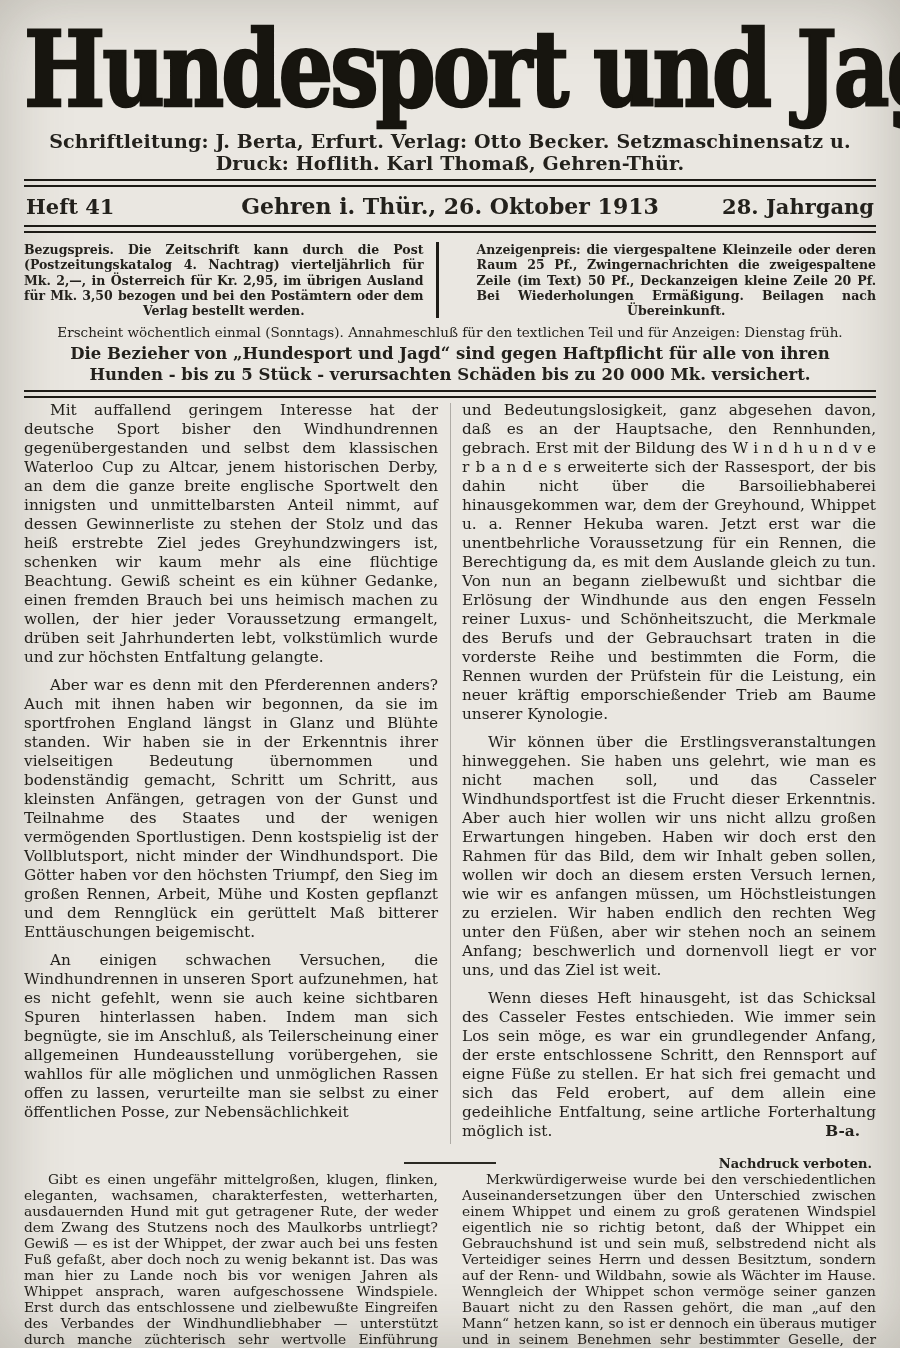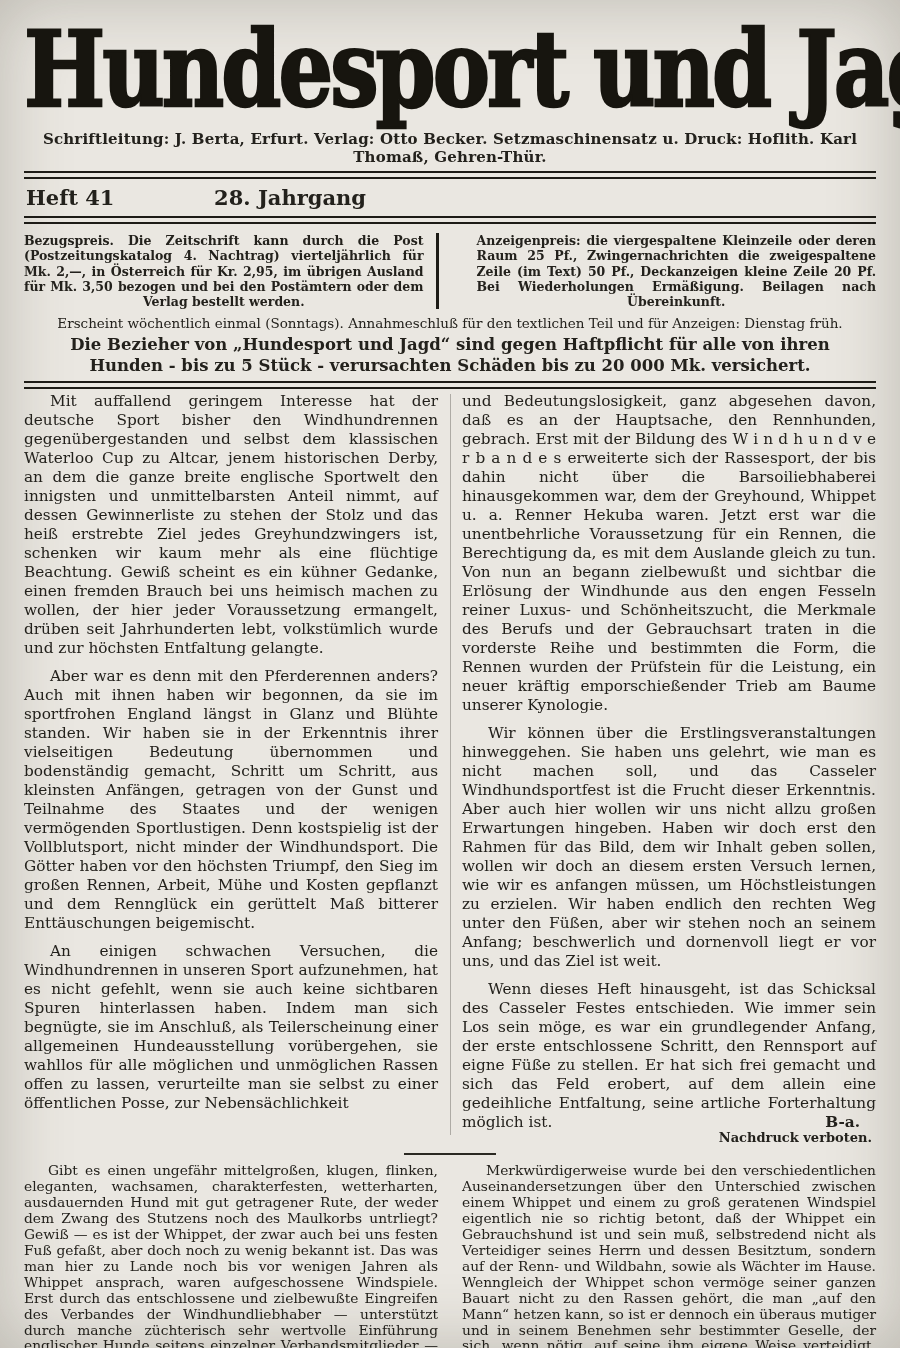--- a/index.html
+++ b/index.html
@@ -10,21 +10,21 @@
     padding:12px 24px 8px;position:relative;overflow:hidden;
     box-shadow:inset 0 0 70px rgba(70,63,50,.28);
   }
   
   .masthead-title{
     text-align:center;font-weight:bold;font-size:86px;line-height:102px;
     height:118px;letter-spacing:-3px;white-space:nowrap;
     transform:scaleY(1.22);transform-origin:center 20px;
     -webkit-text-stroke:2px #17150f;color:#17150f;
   }
-  .imprint{font-weight:bold;font-size:15px;text-align:center;margin-top:0;letter-spacing:.2px;}
+  .imprint{font-weight:bold;font-size:19px;text-align:center;margin-top:0;letter-spacing:.2px;}
   .rule2{border-top:2.5px solid #1d1b16;border-bottom:2px solid #1d1b16;height:4px;margin:5px 0 3px;}
   .issue-bar{display:flex;align-items:baseline;font-weight:bold;padding:3px 2px 1px;}
   .issue-left{font-size:21px;width:170px;}
   .issue-center{flex:1;text-align:center;font-size:22px;}
   .issue-right{font-size:21px;width:170px;text-align:right;}
   
   .info-row{display:flex;font-size:12.5px;font-weight:bold;line-height:1.22;padding:6px 0 2px;gap:10px;}
   .info-col{flex:1;text-align:justify;text-align-last:center;}
   .info-col.left{padding-right:12px;border-right:3px solid #1d1b16;}
   .info-col.right{padding-left:28px;}
@@ -37,36 +37,37 @@
   .a1 .col{font-size:15.3px;line-height:19px;}
   .a1 p{margin:0 0 9px;text-indent:26px;}
   .a1 p.cont{text-indent:0;}
   .a1 p:last-child{margin-bottom:0;}
   .vdiv{position:absolute;left:50%;top:2px;bottom:6px;width:1px;background:rgba(35,33,28,.30);}
   .sig-holder{position:relative;}
   .sig{position:absolute;right:16px;bottom:0;font-weight:bold;}
   .section-divider{width:92px;border-top:2px solid #2b2922;margin:12px auto 8px;}
   .a2-header{position:relative;text-align:center;margin:0 0 7px;}
   .a2-title{font-size:22px;}
-  .a2-note{position:absolute;right:4px;bottom:18px;font-size:13px;font-weight:bold;}
+  .a2-note{position:absolute;right:4px;bottom:1px;font-size:13px;font-weight:bold;}
   .a2 .col{font-size:13.8px;line-height:15.9px;}
   .a2 p{margin:0;text-indent:24px;}
 </style>
 </head>
 <body>
 
 <div class="page">
 
   <div class="masthead-title">Hundesport und Jagd</div>
   <div class="imprint">Schriftleitung: J. Berta, Erfurt. Verlag: Otto Becker. Setzmaschinensatz u. Druck: Hoflith. Karl Thomaß, Gehren-Thür.</div>
 
   <div class="rule2"></div>
 
   <div class="issue-bar">
     <div class="issue-left">Heft 41</div>
+    <div class="issue-center">Gehren i. Thür., 26. Oktober 1913</div>
     <div class="issue-right">28. Jahrgang</div>
   </div>
 
   <div class="rule2"></div>
 
   <div class="info-row">
     <div class="info-col left">Bezugspreis. Die Zeitschrift kann durch die Post (Postzeitungskatalog 4. Nachtrag) vierteljährlich für Mk. 2,—, in Österreich für Kr. 2,95, im übrigen Ausland für Mk. 3,50 bezogen und bei den Postämtern oder dem Verlag bestellt werden.</div>
     <div class="info-col right">Anzeigenpreis: die viergespaltene Kleinzeile oder deren Raum 25 Pf., Zwingernachrichten die zweigespaltene Zeile (im Text) 50 Pf., Deckanzeigen kleine Zeile 20 Pf. Bei Wiederholungen Ermäßigung. Beilagen nach Übereinkunft.</div>
   </div>
   <div class="schedule">Erscheint wöchentlich einmal (Sonntags). Annahmeschluß für den textlichen Teil und für Anzeigen: Dienstag früh.</div>

